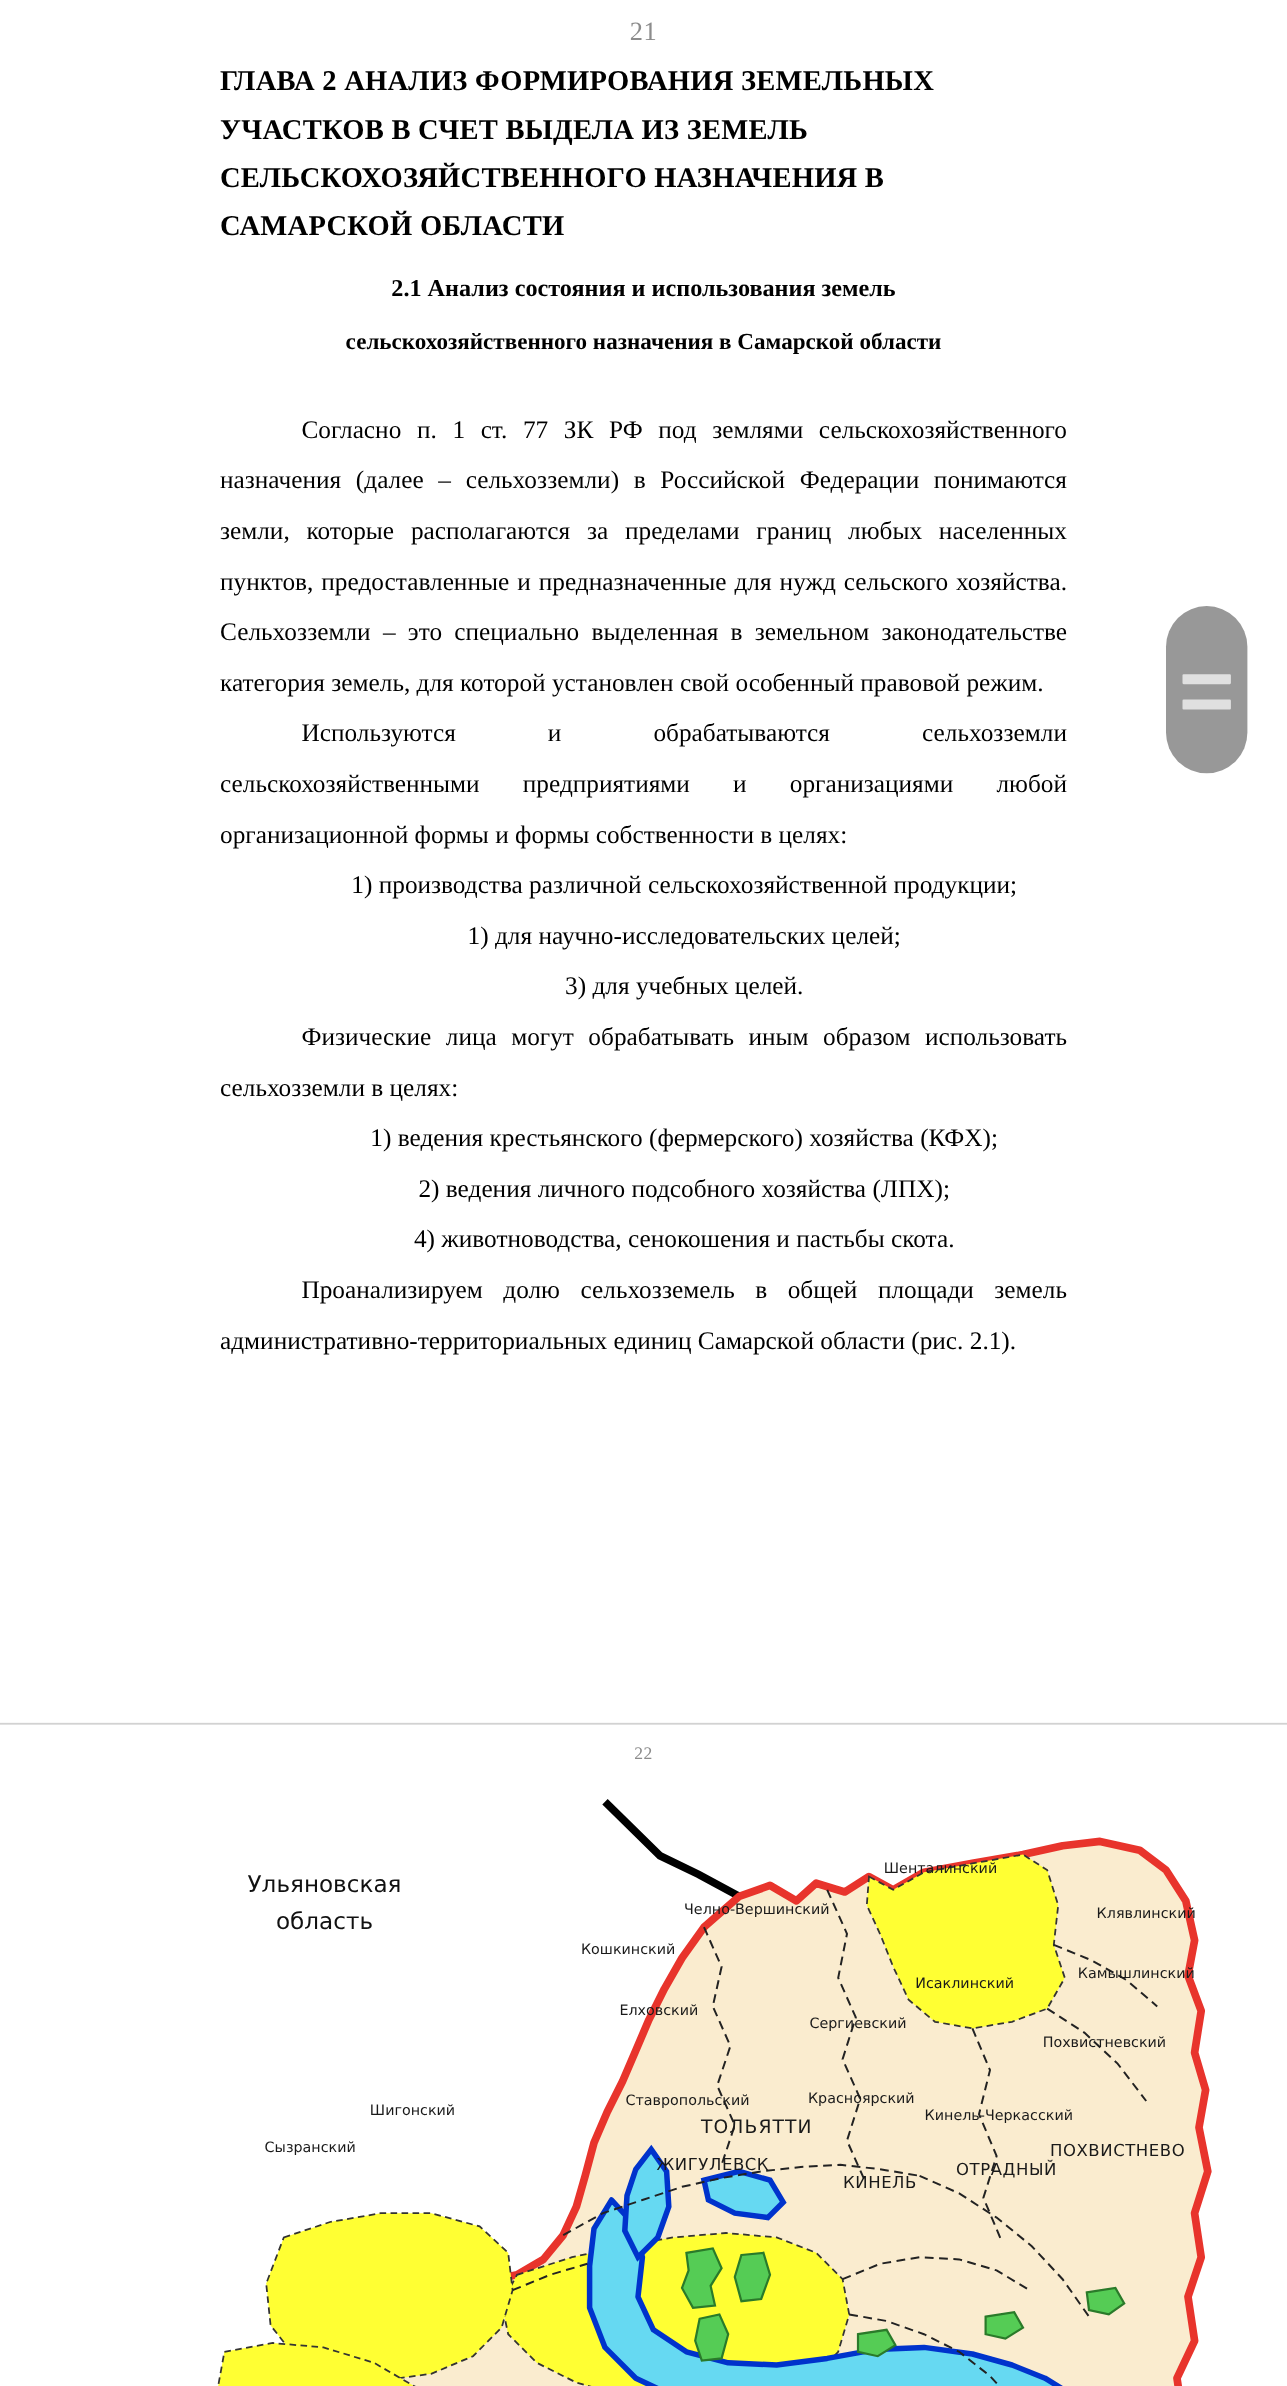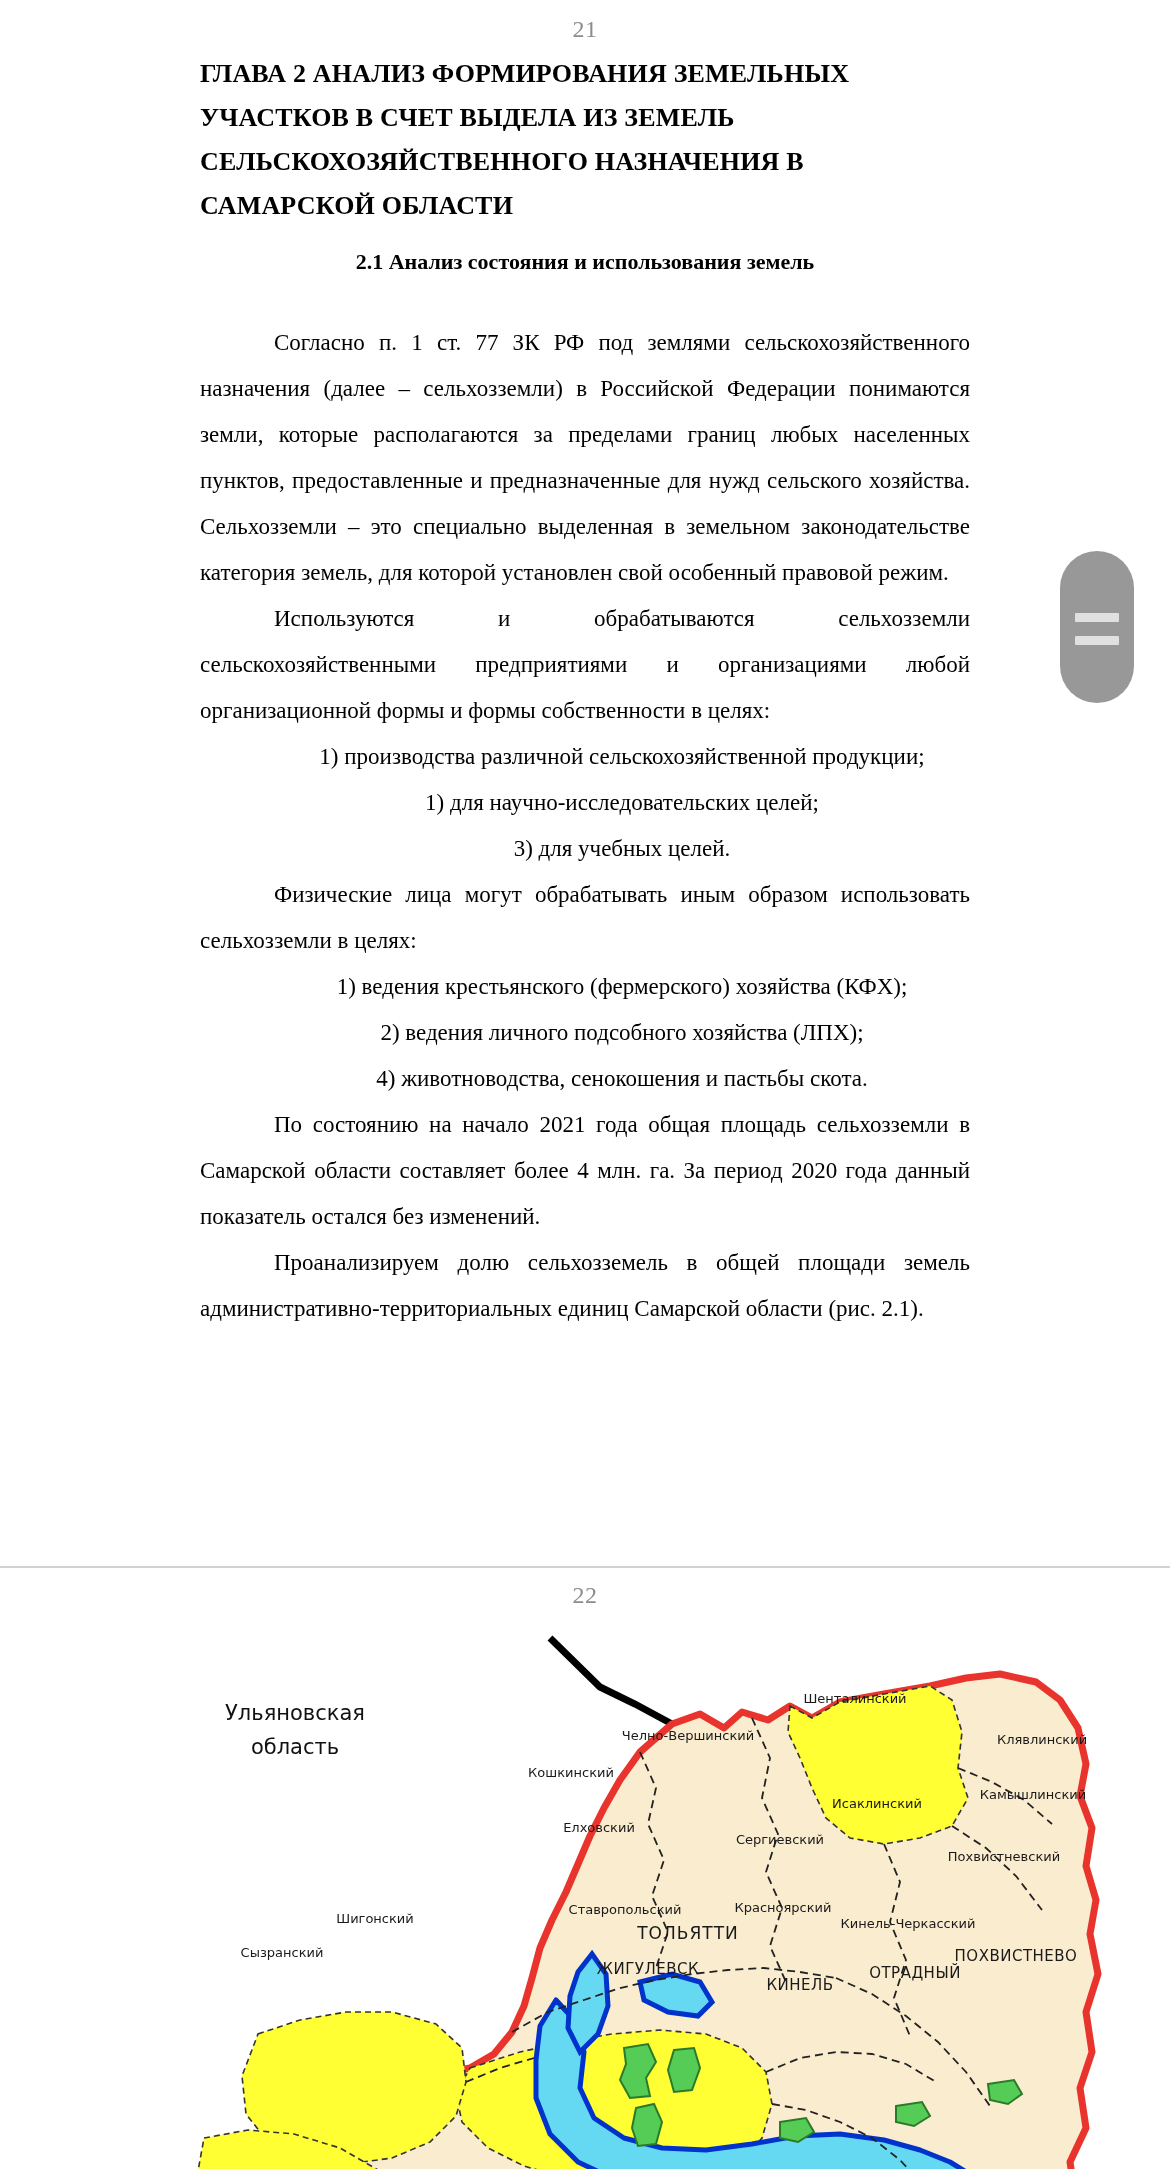--- a/index.html
+++ b/index.html
@@ -104,21 +104,21 @@
     width: 1170px;
     height: 2px;
     background: #d2d2d2;
   }
 
   
   #page-two {
     height: 100%;
     padding-top: 12px;
   }
-  #page-two .page-number { font-size: 24px; }
+  #page-two .page-number { font-size: 16px; }
 
   
   .map-wrap {
     position: relative;
     width: 1170px;
     height: 960px;
     margin-top: -28px;
     overflow: hidden;
   }
   .map-svg { display: block; }
@@ -154,37 +154,37 @@
 
     <h1 class="chapter-title">
       <span class="ln">ГЛАВА 2 АНАЛИЗ ФОРМИРОВАНИЯ ЗЕМЕЛЬНЫХ</span>
       <span class="ln">УЧАСТКОВ В СЧЕТ ВЫДЕЛА ИЗ ЗЕМЕЛЬ</span>
       <span class="ln">СЕЛЬСКОХОЗЯЙСТВЕННОГО НАЗНАЧЕНИЯ В САМАРСКОЙ</span>
       <span class="ln">ОБЛАСТИ</span>
     </h1>
 
     <h2 class="section-title">
       <span class="ln">2.1 Анализ состояния и использования земель</span>
+      <span class="ln ln2">сельскохозяйственного назначения в Самарской области</span>
     </h2>
 
     <div class="body-block">
       <p class="para">Согласно п. 1 ст. 77 ЗК РФ под землями сельскохозяйственного назначения (далее – сельхозземли) в Российской Федерации понимаются земли, которые располагаются за пределами границ любых населенных пунктов, предоставленные и предназначенные для нужд сельского хозяйства. Сельхозземли – это специально выделенная в земельном законодательстве категория земель, для которой установлен свой особенный правовой режим.</p>
       <p class="para">Используются и обрабатываются сельхозземли сельскохозяйственными предприятиями и организациями любой организационной формы и формы собственности в целях:</p>
 
       <p class="list-item">1) производства различной сельскохозяйственной продукции;</p>
       <p class="list-item">1) для научно-исследовательских целей;</p>
       <p class="list-item">3) для учебных целей.</p>
 
       <p class="para">Физические лица могут обрабатывать иным образом использовать сельхозземли в целях:</p>
 
       <p class="list-item">1) ведения крестьянского (фермерского) хозяйства (КФХ);</p>
       <p class="list-item">2) ведения личного подсобного хозяйства (ЛПХ);</p>
       <p class="list-item">4) животноводства, сенокошения и пастьбы скота.</p>
 
-      <p class="para">По состоянию на начало 2021 года общая площадь сельхозземли в Самарской области составляет более 4 млн. га. За период 2020 года данный показатель остался без изменений.</p>
       <p class="para">Проанализируем долю сельхозземель в общей площади земель административно-территориальных единиц Самарской области (рис. 2.1).</p>
     </div>
   </div>
 </div>
 
 <div id="scroll-handle">
   <div class="bar b1"></div>
   <div class="bar b2"></div>
 </div>
 

